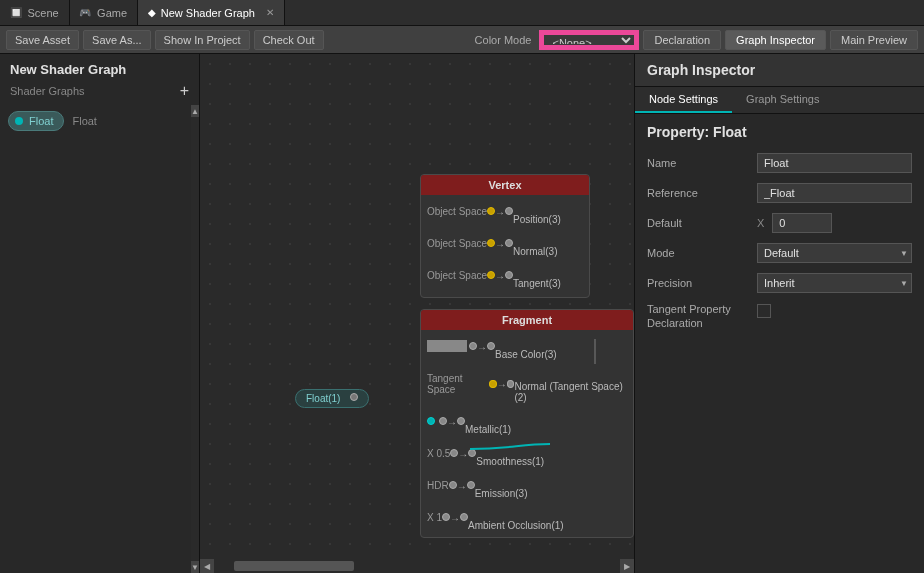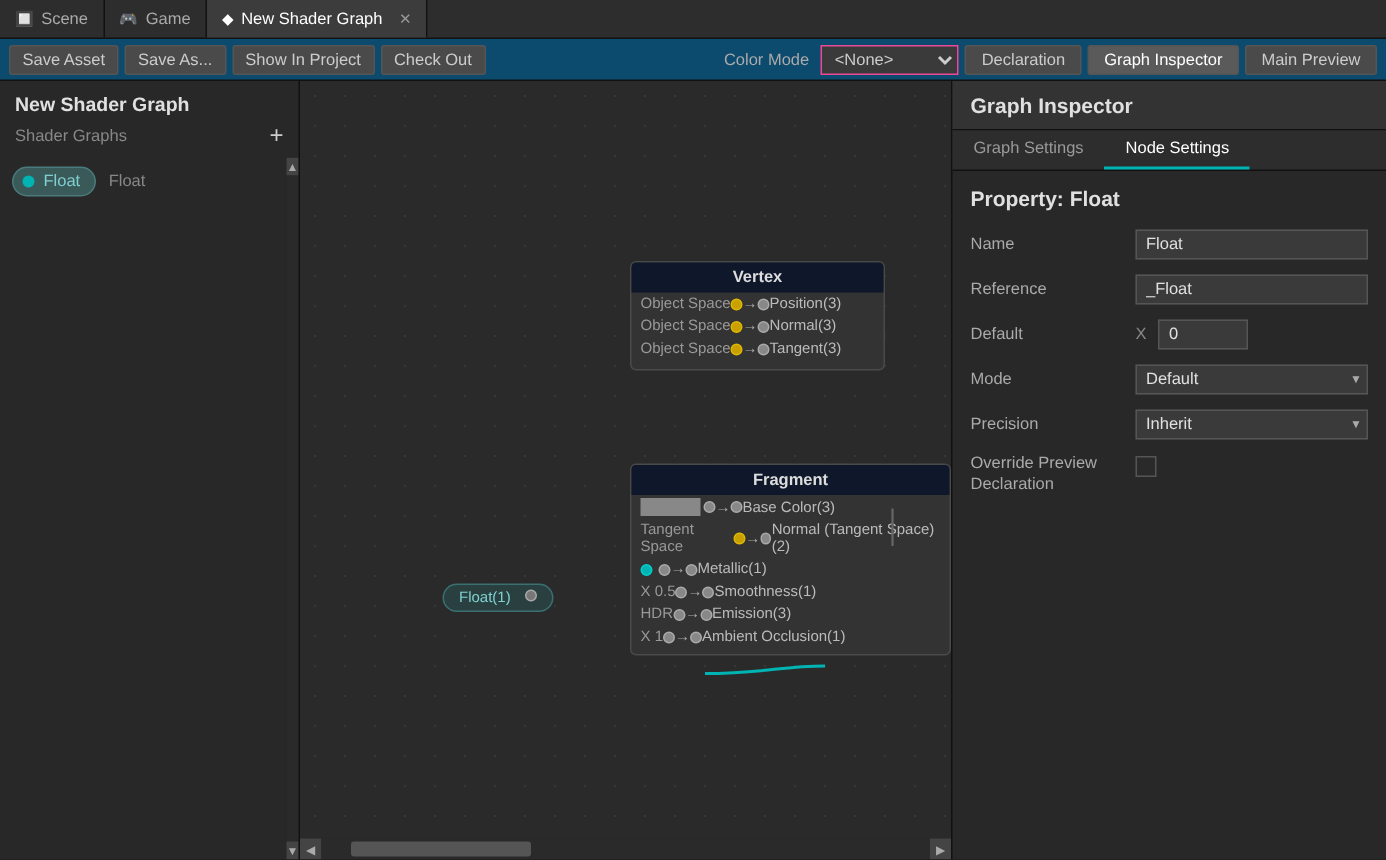--- a/index.html
+++ b/index.html
@@ -37,21 +37,21 @@
       color: #fff;
     }
     .tab-item .tab-icon {
       font-size: 10px;
     }
 
     
     .toolbar {
       display: flex;
       align-items: center;
-      background: #0c4a6e;
+      background: #404040;
       height: 28px;
       padding: 0 6px;
       gap: 4px;
       border-bottom: 1px solid #111;
     }
     .toolbar-btn {
       background: #4a4a4a;
       border: 1px solid #555;
       color: #ccc;
       padding: 2px 8px;
@@ -61,21 +61,21 @@
       height: 20px;
     }
     .toolbar-spacer { flex: 1; }
     .color-mode-label {
       font-size: 11px;
       color: #aaa;
       margin-right: 4px;
     }
     .color-mode-select {
       background: #3a3a3a;
-      border: 1px solid #ec4899;
+      border: 5px solid #ec4899;
       color: #ccc;
       font-size: 11px;
       padding: 1px 4px;
       height: 20px;
       cursor: pointer;
     }
     .toolbar-tab {
       background: #4a4a4a;
       border: 1px solid #555;
       color: #ccc;
@@ -203,21 +203,21 @@
 
     
     .node {
       position: absolute;
       background: #333;
       border: 1px solid #4a4a4a;
       border-radius: 4px;
       min-width: 170px;
     }
     .node-header {
-      background: #0f172a;
+      background: #7f1d1d;
       padding: 4px 8px;
       font-size: 11px;
       font-weight: bold;
       color: #ddd;
       border-radius: 3px 3px 0 0;
       text-align: center;
     }
     .node-port-row {
       display: flex;
       align-items: center;
@@ -239,20 +239,21 @@
     }
     .port-dot.teal { background: #00b4b4; border-color: #00d0d0; }
     .port-dot.orange { background: #c8a000; border-color: #e0b800; }
     .port-arrow {
       font-size: 10px;
       color: #aaa;
     }
     .port-name {
       font-size: 10px;
       color: #bbb;
+      margin-top: 17px;
     }
 
     .vertex-node { top: 120px; left: 220px; }
     .fragment-node { top: 255px; left: 220px; }
 
     
     .float1-tag {
       position: absolute;
       top: 335px;
       left: 95px;
@@ -614,22 +615,22 @@
       <div class="hscroll-track">
         <div class="hscroll-thumb"></div>
       </div>
       <div class="hscroll-arrow">▶</div>
     </div>
   </div>
 
   <div class="right-panel">
     <div class="right-panel-header">Graph Inspector</div>
     <div class="right-panel-tabs">
+      <div class="right-tab active">Node Settings</div>
       <div class="right-tab">Graph Settings</div>
-      <div class="right-tab active">Node Settings</div>
     </div>
     <div class="right-panel-content">
       <div class="property-title">Property: Float</div>
 
       <div class="prop-row">
         <span class="prop-label">Name</span>
         <div class="prop-value">
           <input class="prop-input" type="text" value="Float" style="">
         </div>
       </div>
@@ -668,21 +669,21 @@
             <option>Inherit</option>
             <option>Float</option>
             <option>Half</option>
           </select>
           <span class="prop-select-arrow">▼</span>
         </div>
       </div>
 
 
       <div class="prop-row" style="align-items:flex-start;">
-        <span class="prop-label" style="line-height:1.3;">Override Preview Declaration</span>
+        <span class="prop-label" style="line-height:1.3;">Tangent Property Declaration</span>
         <div class="checkbox-wrap" style="padding-top:2px;">
           <div class="prop-checkbox-empty"></div>
         </div>
       </div>
     </div>
   </div>
 
 </div>
 
 </body></html>

